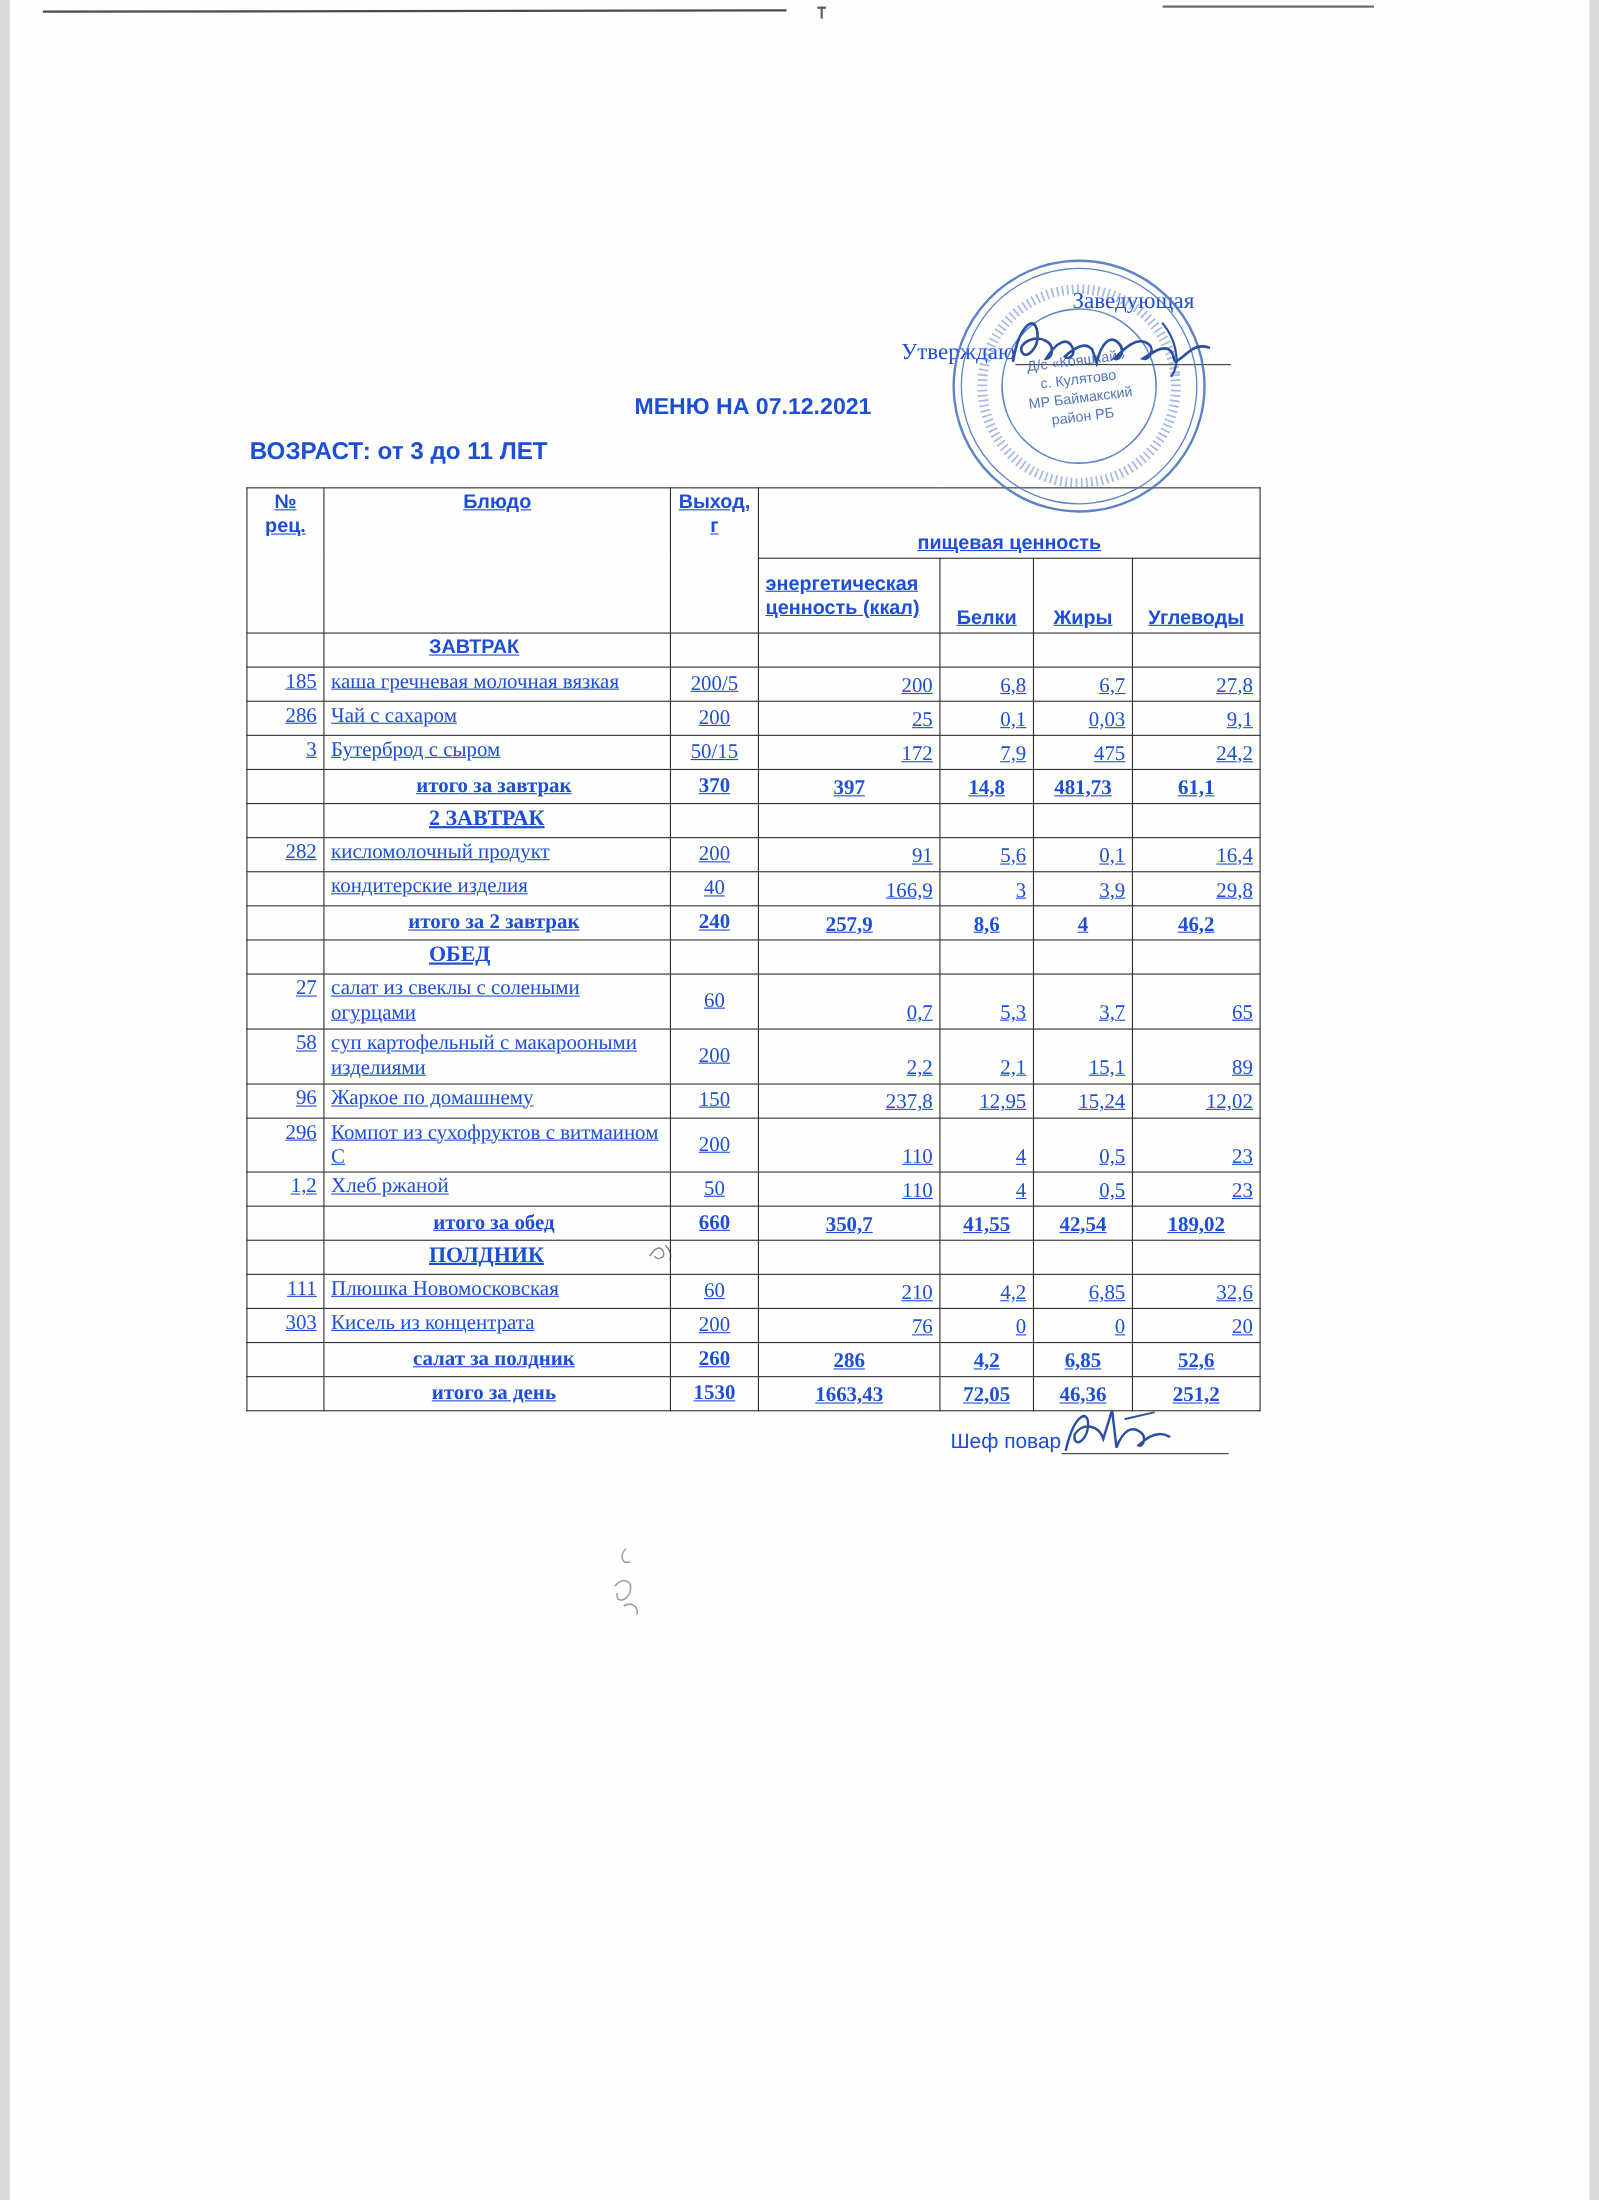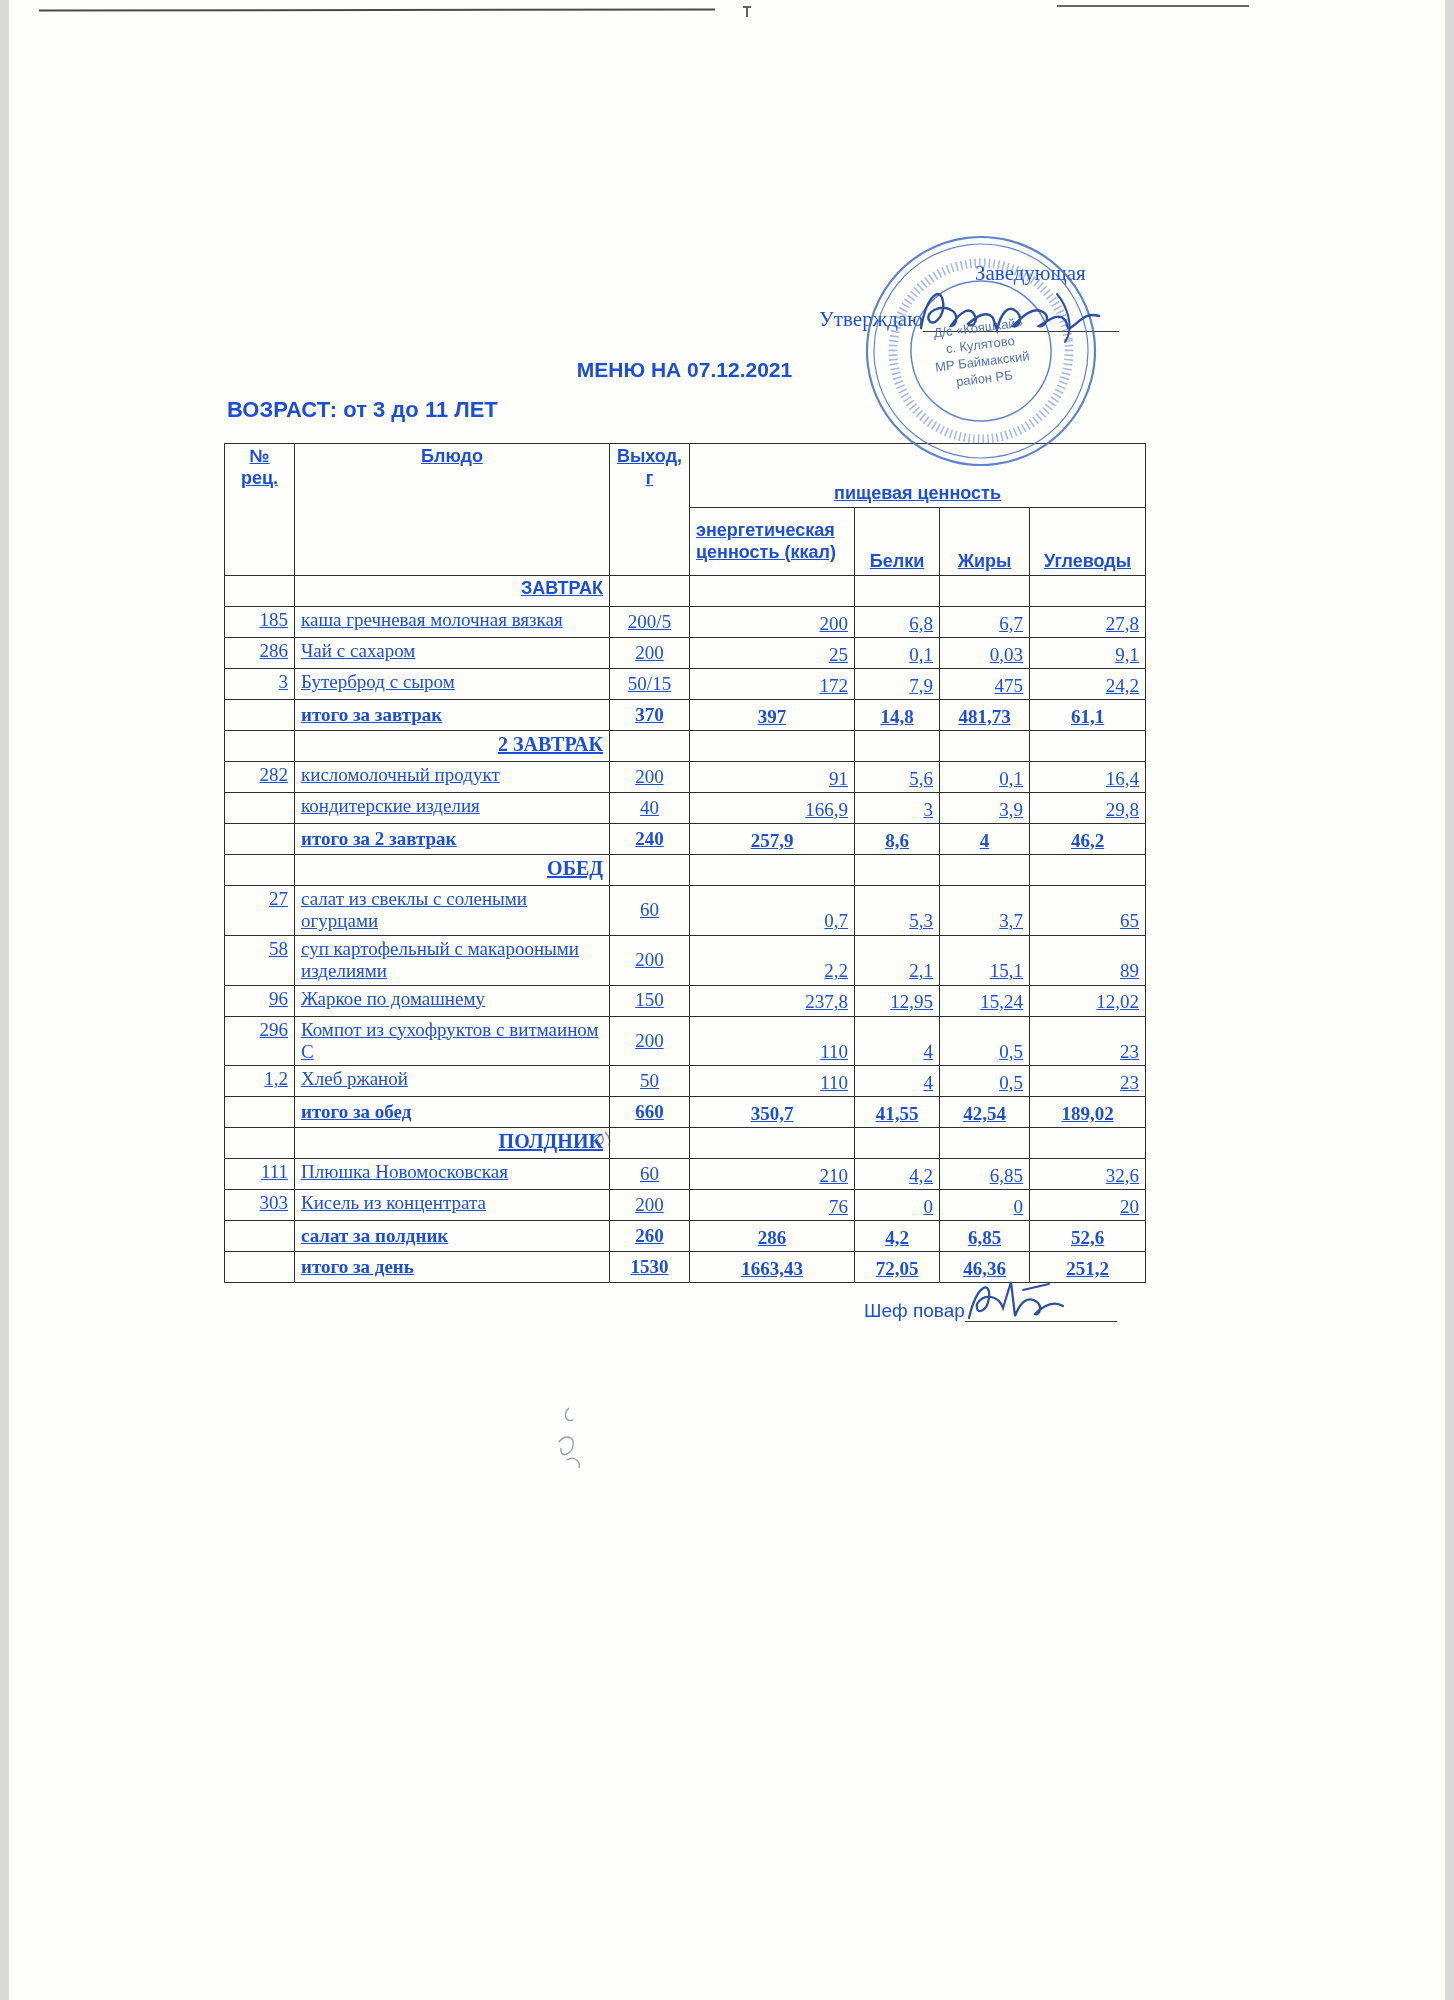--- a/index.html
+++ b/index.html
@@ -53,25 +53,25 @@
 
   .menu-table tbody tr { height:31px; }
   .menu-table tbody td { font-size:19px; line-height:1.18; }
 
   .col-num  { text-align:right; vertical-align:top; padding-right:10px; }
   .col-dish { text-align:left; vertical-align:top; padding-left:8px; }
   .col-out  { text-align:center; vertical-align:middle; font-size:18px; }
   .col-energy, .col-protein, .col-fat, .col-carbs
             { text-align:right; vertical-align:bottom; padding-right:14px; padding-bottom:3px; }
 
-  .row-section .col-dish { font-weight:bold; font-size:20px; padding-left:95px; font-family:"Liberation Serif", serif;text-align:right; }
+  .row-section .col-dish { font-weight:bold; font-size:20px; padding-left:95px; font-family:"Liberation Serif", serif; }
   .menu-table tbody tr:first-child .col-dish { font-family:"Liberation Sans", sans-serif; font-size:18px; }
 
   .row-total td, .row-grand td { font-weight:bold; font-family:"Liberation Serif", serif;text-align:center; }
-  .row-total .col-dish, .row-grand .col-dish { text-align:left; padding-right:12px; vertical-align:middle; font-size:19px; }
+  .row-total .col-dish, .row-grand .col-dish { text-align:center; padding-right:12px; vertical-align:middle; font-size:19px; }
   .row-total .col-out, .row-grand .col-out { font-size:19px; }
 
   
   .chef-line { position:absolute; left:855px; top:1300px; font-family:"Liberation Sans", sans-serif; font-size:19px; white-space:nowrap; }
   .chef-line .sign-line { display:inline-block; width:152px; border-bottom:1.6px solid #3a3a3a; height:18px; vertical-align:bottom; }
 </style>
 </head>
 <body>
 
 <div class="page">

